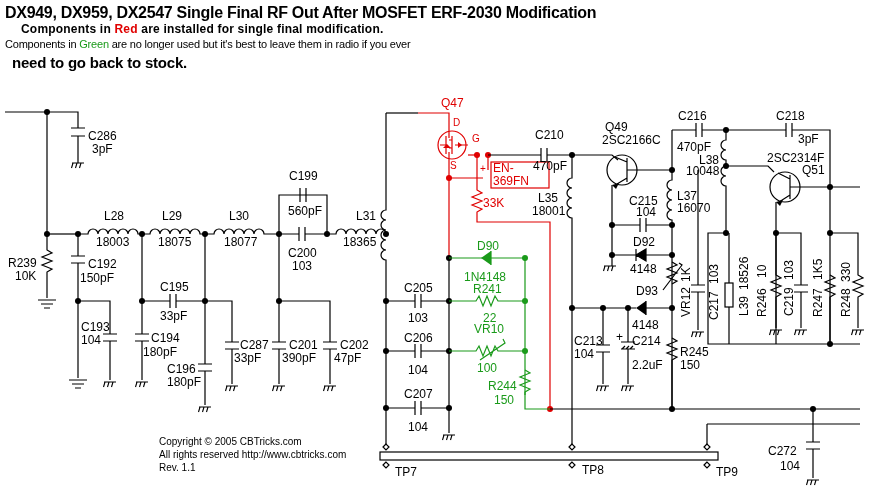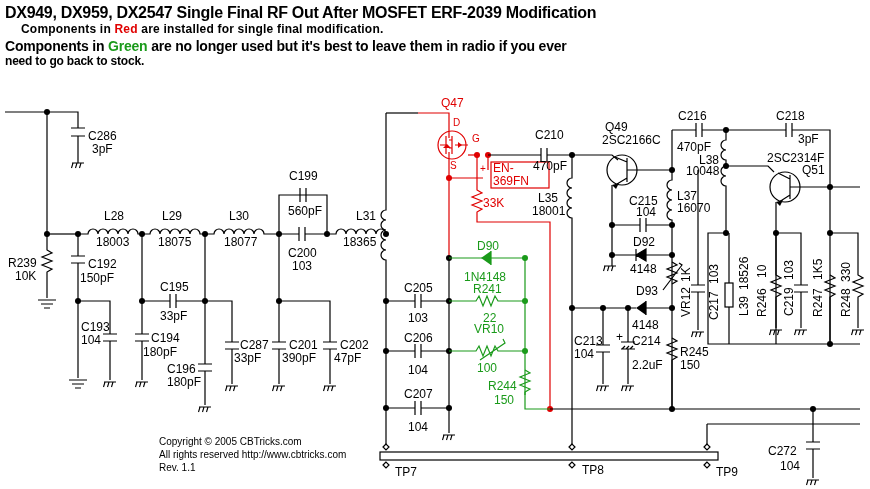--- a/index.html
+++ b/index.html
@@ -1,35 +1,35 @@
 <!DOCTYPE html>
 <html><head>
 <meta charset="utf-8">
 <style>
   html,body{margin:0;padding:0;background:#fff;}
   body{width:870px;height:489px;position:relative;overflow:hidden;font-family:"Liberation Sans",sans-serif;}
   .hdr{position:absolute;left:5px;white-space:nowrap;font-family:"Liberation Sans",sans-serif;color:#000;}
   #title{top:4px;font-size:16px;font-weight:bold;letter-spacing:-0.3px;}
   #l1{top:22px;font-size:12px;font-weight:bold;letter-spacing:0.2px;margin-left:16px;}
-  #l2{top:38px;font-size:14px;font-weight:bold;letter-spacing:-0.2px;}
-  #l3{top:54px;font-size:12px;font-weight:bold;letter-spacing:-0.2px;}
+  #l2{top:38px;font-size:11px;font-weight:normal;letter-spacing:-0.2px;}
+  #l3{top:54px;font-size:15px;font-weight:bold;letter-spacing:-0.2px;margin-left:7px;}
   .red{color:#e00000;} .green{color:#1a9a1a;}
   svg{position:absolute;left:0;top:0;}
   svg text{font-family:"Liberation Sans",sans-serif;font-size:12px;fill:#000;}
   .k{stroke:#000;stroke-width:1.2;fill:none;}
   .r{stroke:#e00000;stroke-width:1.2;fill:none;}
   .g{stroke:#1a9a1a;stroke-width:1.2;fill:none;}
   .tr{fill:#e00000 !important;}
   .tg{fill:#1a9a1a !important;}
   .small{font-size:10px !important;}
 </style>
 </head>
 <body>
 
-<div class="hdr" id="title">DX949, DX959, DX2547 Single Final RF Out After MOSFET ERF-2039 Modification</div>
+<div class="hdr" id="title">DX949, DX959, DX2547 Single Final RF Out After MOSFET ERF-2030 Modification</div>
 <div class="hdr" id="l1"><span>Components in </span><span class="red">Red</span><span> are installed  for single final modification.</span></div>
 <div class="hdr" id="l2"><span>Components in </span><span class="green">Green</span><span> are no longer used but it's best to leave them in radio if you ever</span></div>
 <div class="hdr" id="l3">need to go back to stock.</div>
 
 <svg width="870" height="489">
   <defs>
     <g id="gnd">
         <path d="M-6,0 H6 M-5,0 l-1.5,5 M-1,0 l-1.5,5 M3,0 l-1.5,5" stroke="#000" stroke-width="1.1" fill="none"></path>
       </g>
     <g id="gnd-earth">

